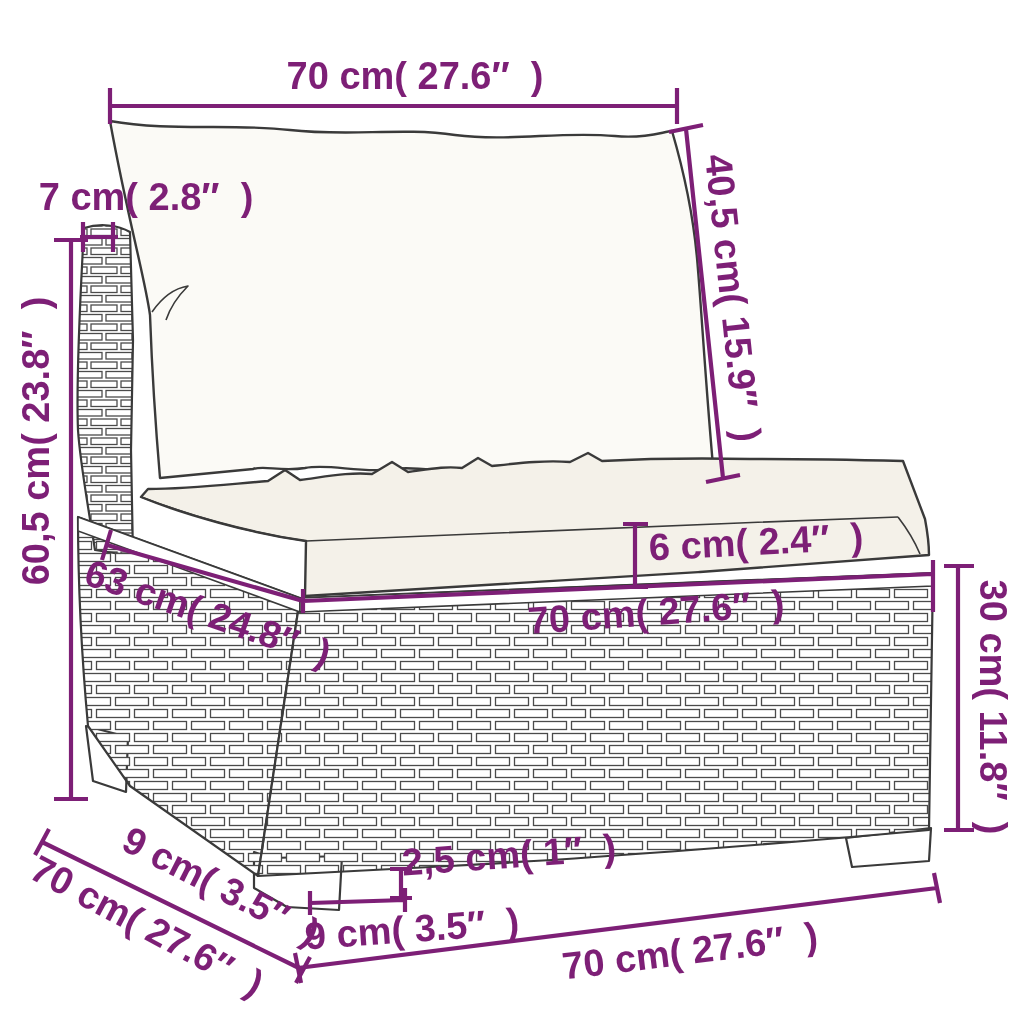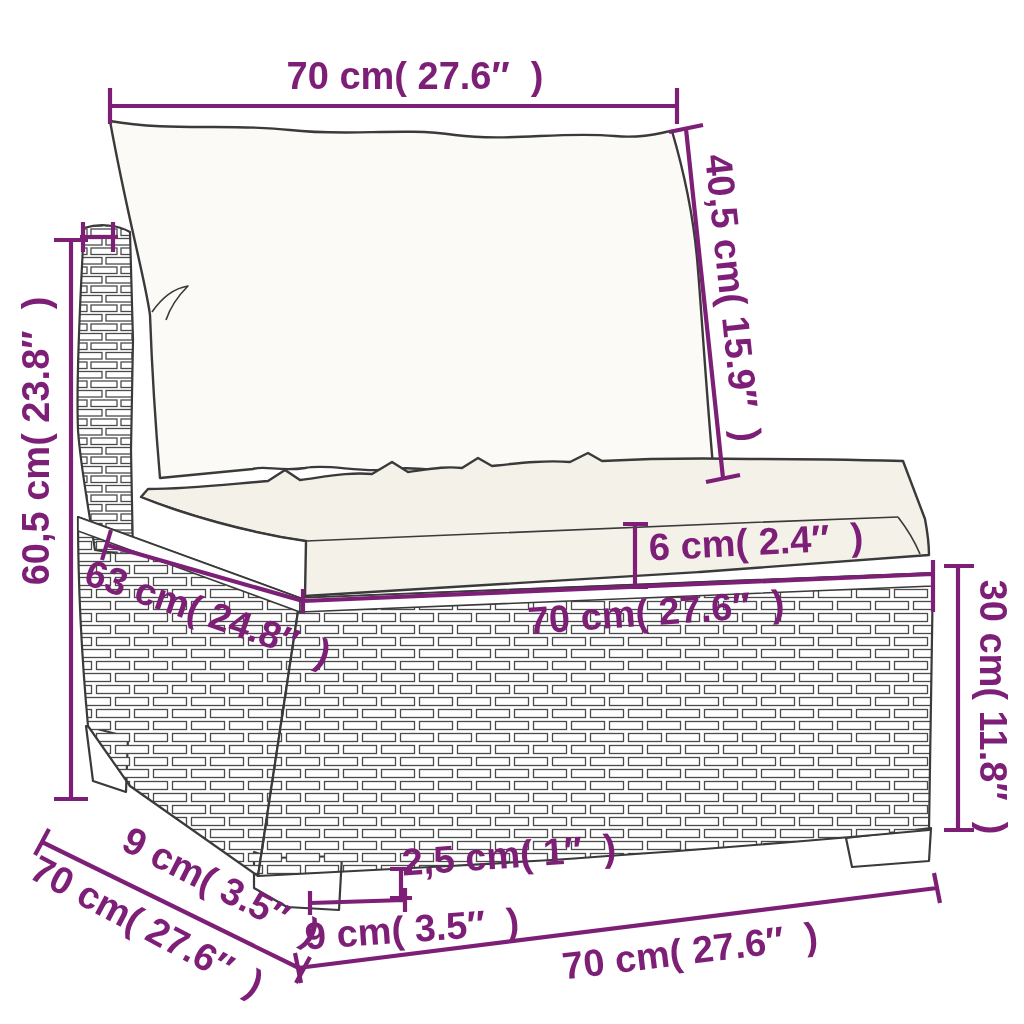--- a/index.html
+++ b/index.html
@@ -122,20 +122,21 @@
       <path class="dim" d="M42,842 L303,970 M49,829 L35,855 M310,957 L296,983"></path>
 
       <path class="dim" d="M298,968 L937,888 M295,953 L301,983 M934,873 L940,903"></path>
     </g>
   </svg>
 
   <div class="dim-label" style="left:415px;top:76px;transform:translate(-50%,-50%);">70 cm( 27.6″  )</div>
 
   <div class="dim-label" style="left:733px;top:298px;transform:translate(-50%,-50%) rotate(84deg);">40,5 cm( 15.9″  )</div>
 
+  <div class="dim-label" style="left:146px;top:197px;transform:translate(-50%,-50%);">7 cm( 2.8″  )</div>
 
   <div class="dim-label" style="left:36px;top:441px;transform:translate(-50%,-50%) rotate(-90deg);">60,5 cm( 23.8″  )</div>
 
   <div class="dim-label" style="left:208px;top:613px;transform:translate(-50%,-50%) rotate(19deg);">63 cm( 24.8″  )</div>
 
   <div class="dim-label" style="left:756px;top:542px;transform:translate(-50%,-50%) rotate(-3deg);">6 cm( 2.4″  )</div>
 
   <div class="dim-label" style="left:656px;top:612px;transform:translate(-50%,-50%) rotate(-4deg);">70 cm( 27.6″  )</div>
 
   <div class="dim-label" style="left:993px;top:707px;transform:translate(-50%,-50%) rotate(90deg);">30 cm( 11.8″  )</div>

